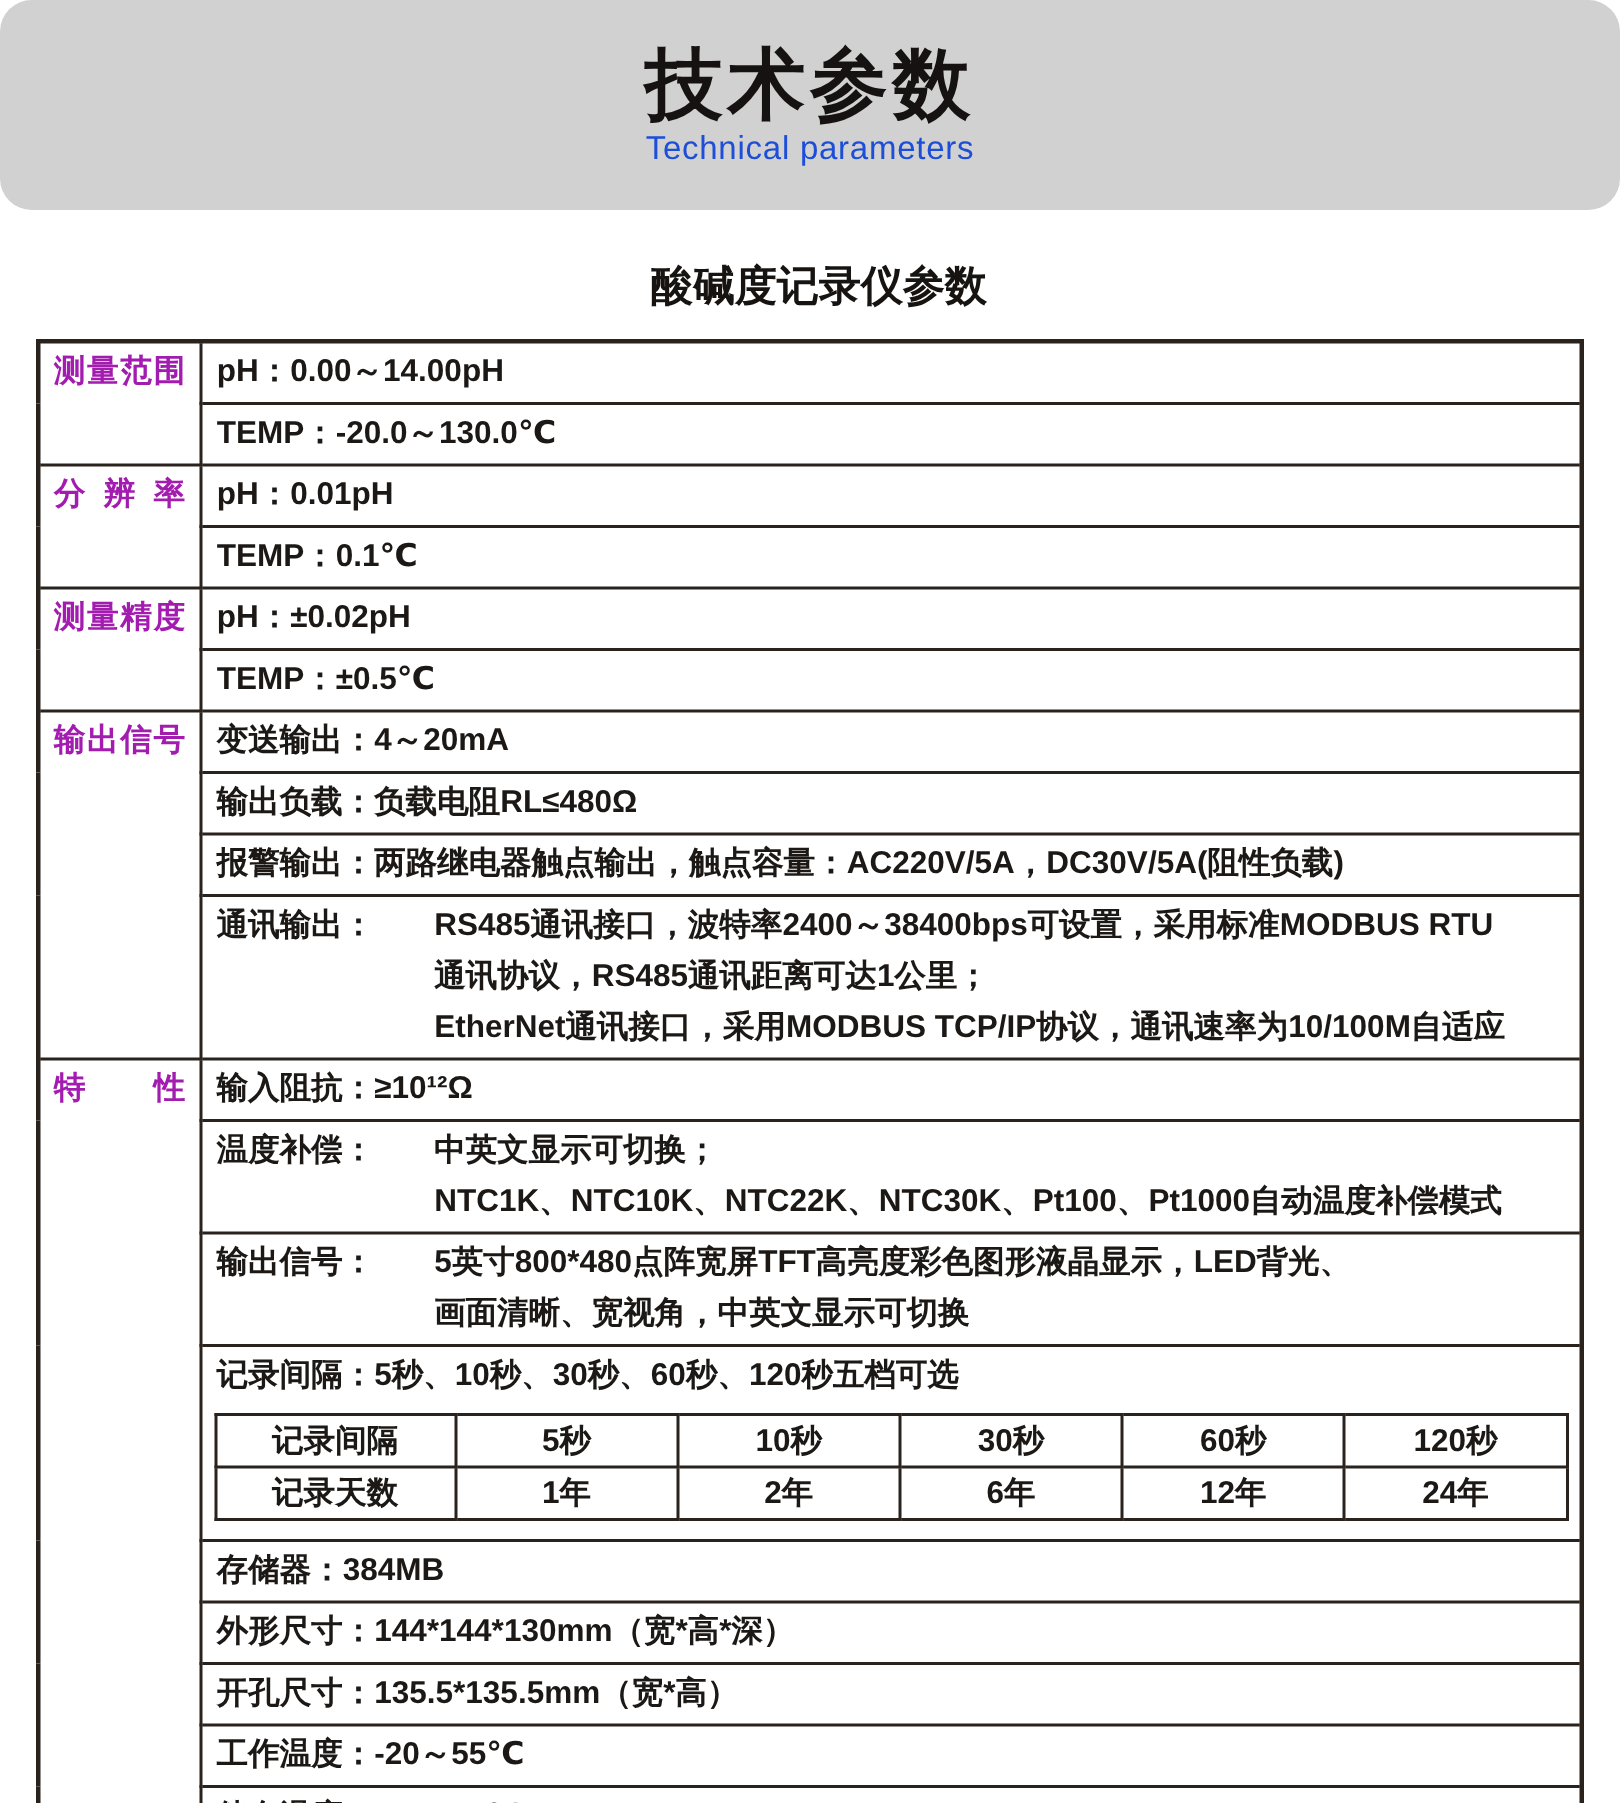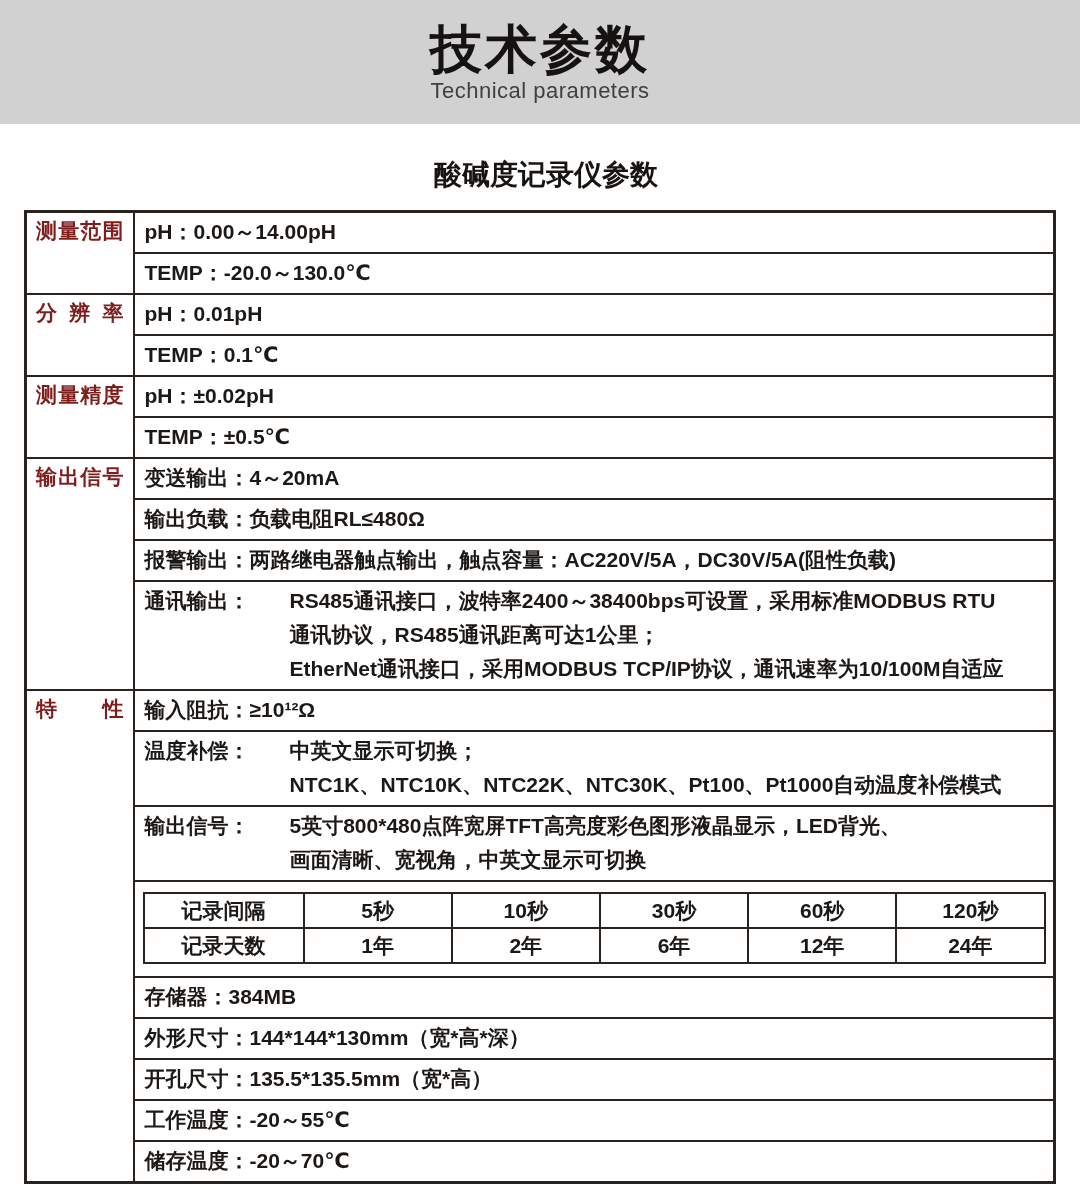--- a/index.html
+++ b/index.html
@@ -5,30 +5,30 @@
   html,body{margin:0;padding:0;}
   body{
     width:1080px;height:1202px;
     background:#ffffff;
     font-family:"Liberation Sans","DejaVu Sans",sans-serif;
     color:#1c1815;
     overflow:hidden;
   }
   
   .banner{
-    height:124px;
+    height:140px;
     background:#d1d1d1;
-    display:flex;flex-direction:column;align-items:center;justify-content:center;
+    display:flex;flex-direction:column;align-items:center;justify-content:center;border-radius:21px;
   }
   .banner-title{
     font-size:52px;font-weight:bold;line-height:56px;
     letter-spacing:3px;color:#151211;margin:0;
   }
   .banner-sub{
-    font-size:22px;line-height:26px;color:#404040;margin-top:1px;
+    font-size:22px;line-height:26px;color:#1d4ed8;margin-top:1px;
     letter-spacing:0.5px;
   }
   
   .doc-title{
     text-align:center;
     font-size:28px;font-weight:bold;color:#171310;
     margin:32px 0 16px 12px;
   }
   
   table.spec{
@@ -43,21 +43,21 @@
     font-size:21px;
     vertical-align:top;
   }
   col.c-label{width:108px;}
   td.glabel{
     font-weight:bold;
     padding:4px 9px 0 9px;
     text-align:justify;
     text-align-last:justify;
     -moz-text-align-last:justify;
-    color:#7f1d1d;
+    color:#a21caf;
   }
   td.vcell{
     padding:2px 8px 3px 10px;
     font-weight:600;
     color:#1c1815;
   }
   .v{display:flex;align-items:flex-start;}
   .vl{white-space:nowrap;flex:none;line-height:34px;text-align:right;}
   .vbody{flex:1;min-width:0;margin-left:40px;}
   .vt{line-height:34px;}
@@ -216,20 +216,24 @@
           <span class="vl">输出信号：</span>
           <div class="vbody">
             <div class="vt">5英寸800*480点阵宽屏TFT高亮度彩色图形液晶显示，LED背光、</div>
             <div class="vt">画面清晰、宽视角，中英文显示可切换</div>
           </div>
         </div>
       </td>
     </tr>
     <tr>
       <td class="vcell">
+        <div class="v">
+            <span class="vl">记录间隔：</span>
+            <span class="vt">5秒、10秒、30秒、60秒、120秒五档可选</span>
+          </div>
         <table class="rec">
           <colgroup>
               <col class="rc-head">
               <col>
               <col>
               <col>
               <col>
               <col>
             </colgroup>
           <tbody>

